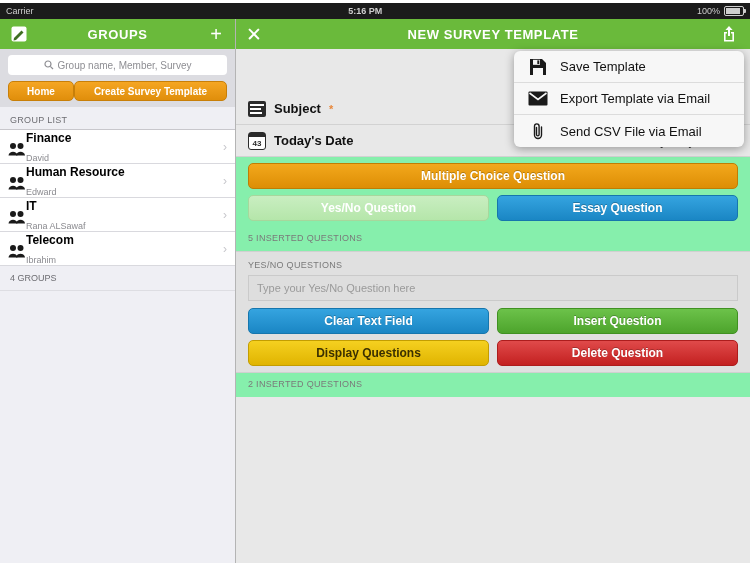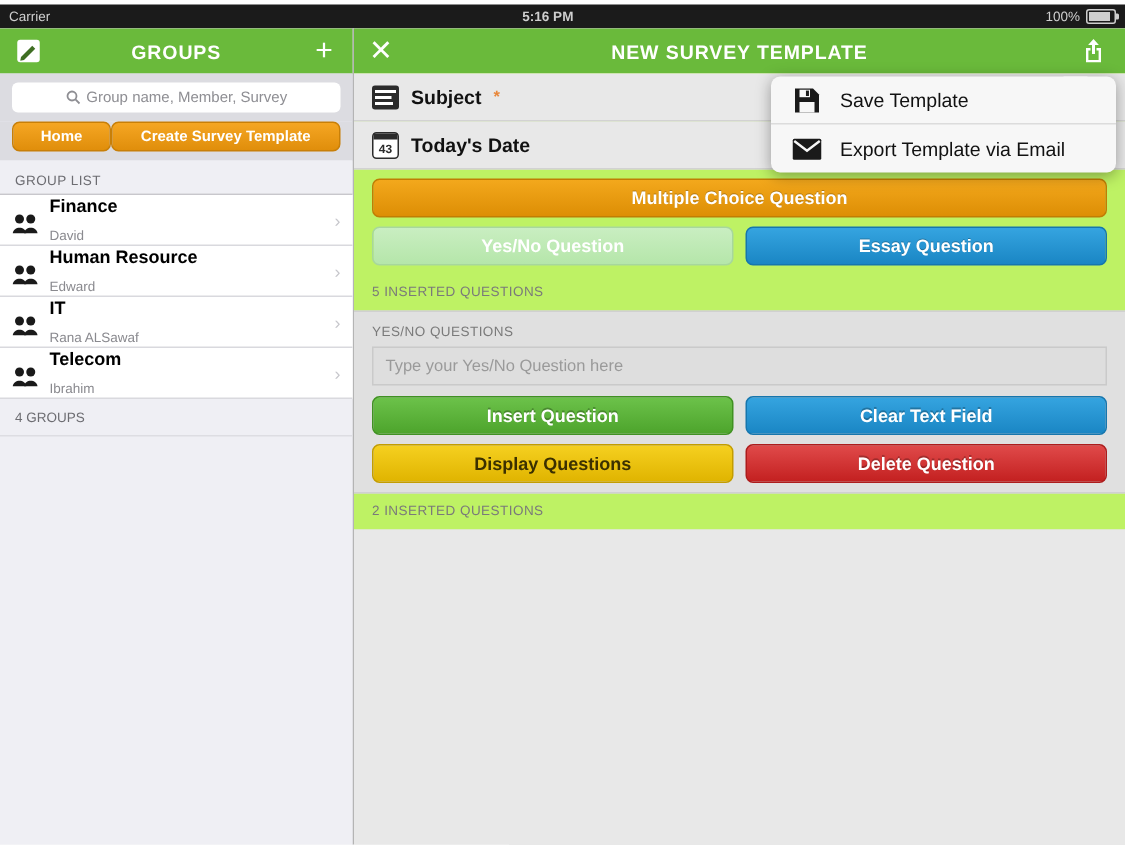--- a/index.html
+++ b/index.html
@@ -164,21 +164,20 @@
     flex: none;
     border-top: 1px solid #c8c7cc;
   }
   .row {
     display: flex;
     align-items: center;
     height: 34px;
     padding: 0 8px;
     border-bottom: 1px solid #d9d9de;
     box-sizing: border-box;
-    gap: 7px;
     background: #ffffff;
   }
   .row .avatar {
     width: 18px; height: 18px;
     flex: none;
     display: flex;
     align-items: flex-end;
     justify-content: center;
   }
   .row .text {
@@ -245,21 +244,22 @@
     font-size: 19px;
     line-height: 19px;
     font-weight: 300;
     color: #ffffff;
     z-index: 2;
   }
   .share-ico { z-index: 2; }
 
   .form-area {
     flex: none;
-    background: #bef264;
+    background: #86efac;
+    margin-top: 44px;
   }
   .field-row {
     display: flex;
     align-items: center;
     height: 32px;
     background: #e8e8e8;
     padding: 0 12px;
     gap: 8px;
     border-bottom: 1px solid #d2d2d2;
     box-sizing: border-box;
@@ -588,22 +588,22 @@
           <div class="btn btn-blue">Essay Question</div>
         </div>
 
         <div class="section-note">5 INSERTED QUESTIONS</div>
 
         <div class="band">
           <div class="sub-note">YES/NO QUESTIONS</div>
           <div class="qinput">Type your Yes/No Question here</div>
 
           <div class="btn-pair">
+            <div class="btn btn-blue">Clear Text Field</div>
             <div class="btn btn-green">Insert Question</div>
-            <div class="btn btn-blue">Clear Text Field</div>
           </div>
           <div class="btn-pair">
             <div class="btn btn-yellow">Display Questions</div>
             <div class="btn btn-red">Delete Question</div>
           </div>
         </div>
 
         <div class="section-note">2 INSERTED QUESTIONS</div>
       </div>
 
@@ -623,17 +623,25 @@
         </div>
         <div class="pop-item">
           <span class="pop-ico">
             <svg width="20" height="15" viewBox="0 0 20 15">
               <rect x="0.5" y="0.5" width="19" height="14" rx="1" fill="#1a1a1a"></rect>
               <path d="M1.5 2 L10 8.5 L18.5 2" fill="none" stroke="#f7f7f7" stroke-width="1.6"></path>
             </svg>
           </span>
           <span>Export Template via Email</span>
         </div>
+        <div class="pop-item">
+          <span class="pop-ico">
+            <svg width="16" height="18" viewBox="0 0 16 18">
+              <path d="M11.5 5 L11.5 13 a3.5 3.5 0 0 1 -7 0 L4.5 4.2 a2.3 2.3 0 0 1 4.6 0 L9.1 12.6 a1.3 1.3 0 0 1 -2.6 0 L6.5 5.4" fill="none" stroke="#1a1a1a" stroke-width="1.4" stroke-linecap="round"></path>
+            </svg>
+          </span>
+          <span>Send CSV File via Email</span>
+        </div>
       </div>
 
     </div>
   </div>
 </div>
 
 </body></html>

